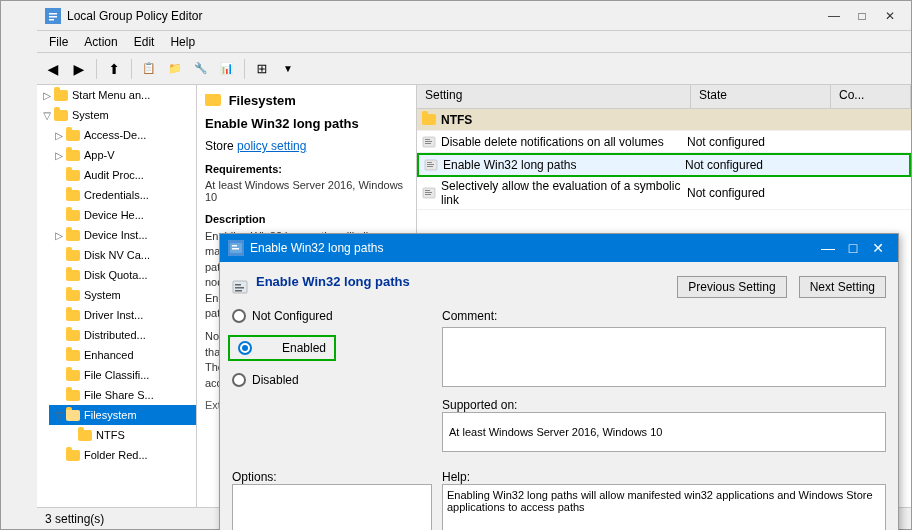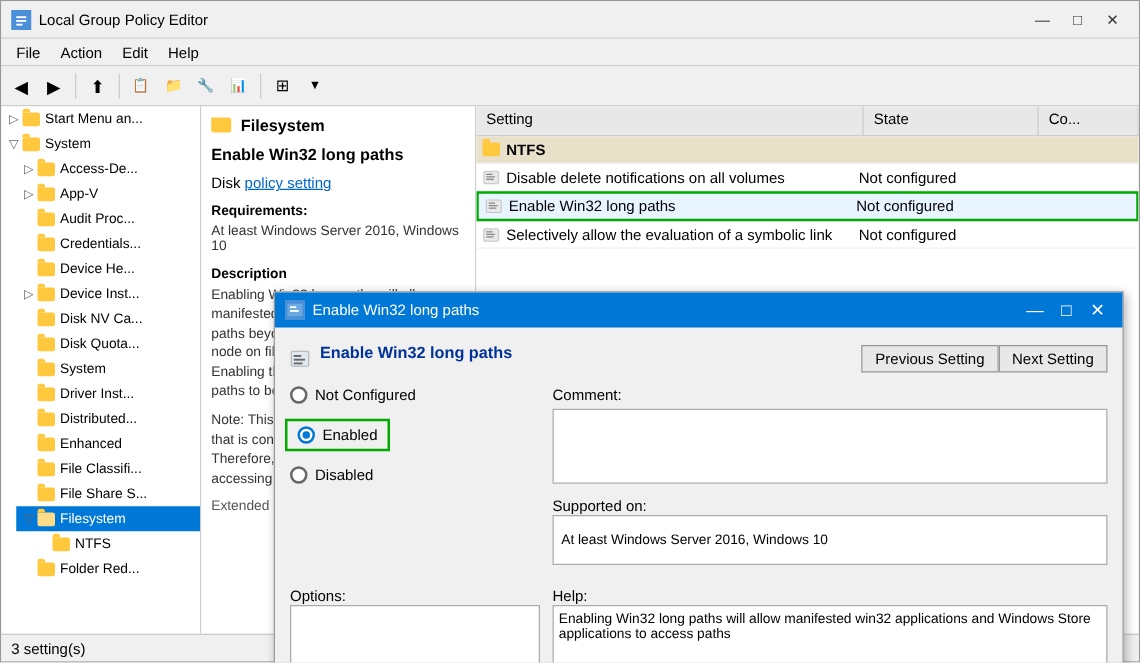--- a/index.html
+++ b/index.html
@@ -350,21 +350,21 @@
     }
     .dialog-setting-name {
       font-size: 13px;
       font-weight: bold;
       margin-bottom: 10px;
       color: #003399;
     }
     .dialog-top-nav {
       margin-left: auto;
       display: flex;
-      gap: 0;
+      gap: 12px;
     }
     .nav-btn {
       padding: 3px 10px;
       background: #e8e8e8;
       border: 1px solid #999;
       cursor: pointer;
       font-size: 12px;
     }
 
     .dialog-main {
@@ -482,21 +482,21 @@
     }
 
     
     ::-webkit-scrollbar { width: 8px; }
     ::-webkit-scrollbar-track { background: #f0f0f0; }
     ::-webkit-scrollbar-thumb { background: #bbb; border-radius: 2px; }
   </style>
 </head>
 <body>
 
-<div class="main-window" style="position:relative;">
+<div class="main-window" style="position:relative;padding-left:36px;">
 
   <div class="title-bar">
     <div class="title-bar-icon">
       <svg width="14" height="14" viewBox="0 0 14 14">
         <rect x="1" y="1" width="12" height="12" fill="#4a90d9" rx="1"></rect>
         <rect x="3" y="4" width="8" height="1.5" fill="white"></rect>
         <rect x="3" y="7" width="8" height="1.5" fill="white"></rect>
         <rect x="3" y="10" width="5" height="1.5" fill="white"></rect>
       </svg>
     </div>
@@ -676,21 +676,21 @@
       </div>
     </div>
 
     <div class="middle-panel">
       <div class="middle-title">
         <span style="display:inline-block;width:16px;height:12px;background:#ffc83d;border-radius:0 2px 2px 2px;position:relative;top:1px;margin-right:4px;"></span>
         <span>Filesystem</span>
       </div>
       <div class="middle-title">Enable Win32 long paths</div>
       <div style="margin-bottom:8px; font-size:12px;">
-        <span>Disk</span>
+        <span>Store</span>
         <span class="policy-link">policy setting</span>
       </div>
       <div class="requirements-label">Requirements:</div>
       <div class="requirements-text">At least Windows Server 2016, Windows 10</div>
       <div class="description-label">Description</div>
       <div class="description-text">Enabling Win32 long paths will allow manifested win32 applications to access paths beyond the 260 character limit per node on file system APIs that support it. Enabling this setting will cause the long paths to be accessible within the process.</div>
       <div class="note-text">Note: This setting is stored in a location that is considered a group policy. Therefore, it might cause Object that accessing this setting in a cross-policy...</div>
       <div class="extended-text">Extended</div>
     </div>
 
@@ -801,21 +801,21 @@
 
           <div class="dialog-left">
 
             <div class="radio-option">
               <div class="radio-btn"></div>
               <span class="radio-label">Not Configured</span>
             </div>
 
             <div style="margin-bottom:12px;">
               <div class="enabled-box">
-                <div class="radio-option" style="margin-bottom:0;">
+                <div class="radio-option" style="margin-bottom:0;gap:24px;">
                   <div class="radio-btn checked"></div>
                   <span class="radio-label">Enabled</span>
                 </div>
               </div>
             </div>
 
             <div class="radio-option">
               <div class="radio-btn"></div>
               <span class="radio-label">Disabled</span>
             </div>

